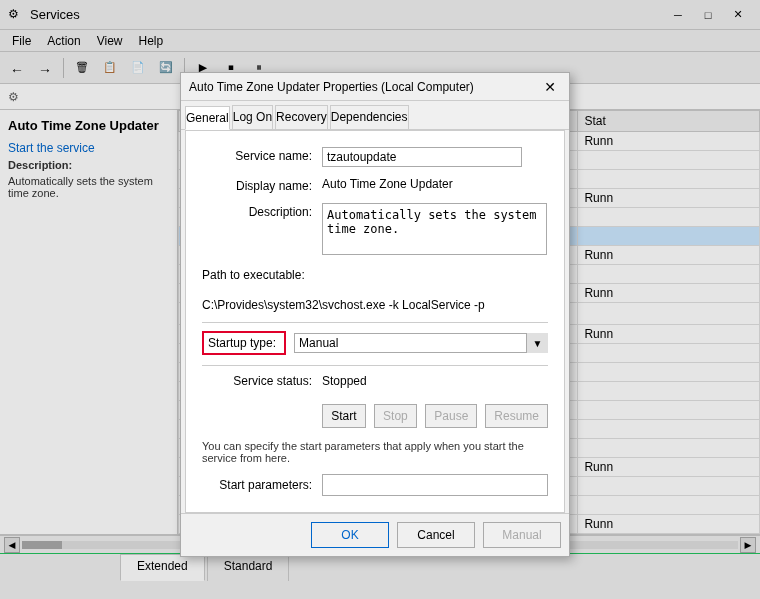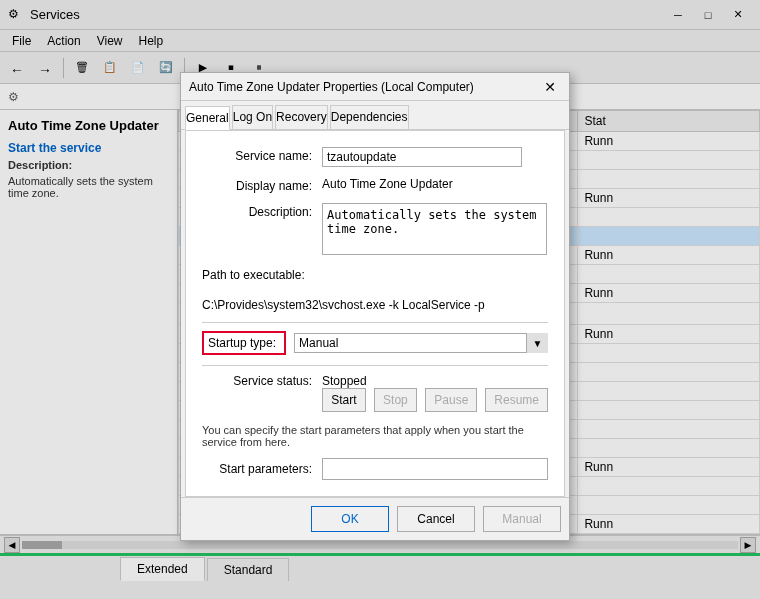--- a/index.html
+++ b/index.html
@@ -20,32 +20,32 @@
     .toolbar { background: #f0f0f0; height: 32px; display: flex; align-items: center; padding: 0 4px; border-bottom: 1px solid #ccc; gap: 2px; }
     .toolbar-btn { width: 26px; height: 26px; border: 1px solid transparent; background: transparent; cursor: pointer; display: flex; align-items: center; justify-content: center; font-size: 14px; }
     .toolbar-sep { width: 1px; height: 20px; background: #bbb; margin: 0 3px; }
     .address-bar { background: #fff; height: 26px; display: flex; align-items: center; border-bottom: 1px solid #ccc; padding: 0 8px; font-size: 12px; }
 
     .content-area { display: flex; flex: 1; overflow: hidden; }
 
     
     .left-panel { width: 178px; border-right: 1px solid #ccc; padding: 8px; overflow-y: auto; background: #fff; font-size: 12px; }
     .left-panel-title { font-size: 13px; font-weight: bold; margin-bottom: 8px; }
-    .left-panel-link { color: #0066cc; text-decoration: none; cursor: pointer; display: block; margin-bottom: 4px; font-weight: bold; }
+    .left-panel-link { color: #0066cc; text-decoration: none; cursor: pointer; display: block; margin-bottom: 4px; }
     .left-panel-desc { font-size: 11px; color: #333; margin-top: 4px; }
 
     
     .right-panel { flex: 1; background: #fff; overflow: hidden; }
     .services-table { width: 100%; border-collapse: collapse; font-size: 12px; }
     .services-table th { background: #f0f0f0; border: 1px solid #ccc; padding: 3px 6px; text-align: left; font-weight: normal; }
     .services-table td { border: 1px solid #e0e0e0; padding: 2px 6px; white-space: nowrap; overflow: hidden; text-overflow: ellipsis; max-width: 120px; }
     .row-highlight { background: #cce8ff; }
 
     
-    .bottom-tabs { height: 28px; display: flex; align-items: flex-end; border-top: 3px solid #22c55e; background: #f0f0f0; padding-left: 120px; }
+    .bottom-tabs { height: 28px; display: flex; border-top: 1px solid #22c55e; background: #f0f0f0; padding-left: 120px; }
     .tab { padding: 4px 16px; border: 1px solid #ccc; border-bottom: none; background: #fff; cursor: pointer; font-size: 12px; margin-right: 2px; }
     .tab.active { background: #fff; border-bottom: 1px solid #fff; z-index: 1; }
     .tab.inactive { background: #f0f0f0; }
 
     
     .h-scroll { height: 18px; background: #f0f0f0; border-top: 1px solid #ccc; display: flex; align-items: center; padding: 0 4px; }
     .scroll-arrow { width: 16px; height: 16px; background: #e0e0e0; border: 1px solid #aaa; display: flex; align-items: center; justify-content: center; font-size: 9px; cursor: pointer; }
     .scroll-track { flex: 1; height: 8px; background: #e0e0e0; margin: 0 2px; }
     .scroll-thumb { width: 40px; height: 100%; background: #aaa; }
 
@@ -75,21 +75,21 @@
     .path-section { margin-bottom: 10px; }
     .path-label { font-size: 12px; margin-bottom: 16px; }
     .path-value { font-size: 12px; }
 
     .startup-row { display: flex; align-items: center; margin-bottom: 12px; }
     .select-wrapper { flex: 1; position: relative; display: flex; align-items: center; }
     .select-arrow { position: absolute; right: 0; top: 0; bottom: 0; width: 22px; background: #e0e0e0; border-left: 1px solid #aaa; display: flex; align-items: center; justify-content: center; font-size: 10px; pointer-events: none; }
 
     .divider { border: none; border-top: 1px solid #ccc; margin: 8px 0; }
 
-    .status-row { display: flex; align-items: center; margin-bottom: 0; }
+    .status-row { display: flex; align-items: center; margin-bottom: 16px; }
     .status-label { width: 120px; font-size: 12px; text-align: right; padding-right: 10px; }
     .status-value { font-size: 12px; }
 
     .service-btns { display: flex; gap: 8px; margin-bottom: 12px; padding-left: 120px; }
     .service-btn { width: 78px; padding: 4px 8px; font-size: 12px; border: 1px solid #aaa; background: #f0f0f0; cursor: pointer; text-align: center; }
     .service-btn.active { color: #000; }
     .service-btn.disabled { color: #aaa; cursor: default; }
 
     .hint-text { font-size: 11px; color: #333; margin-bottom: 10px; }
 

